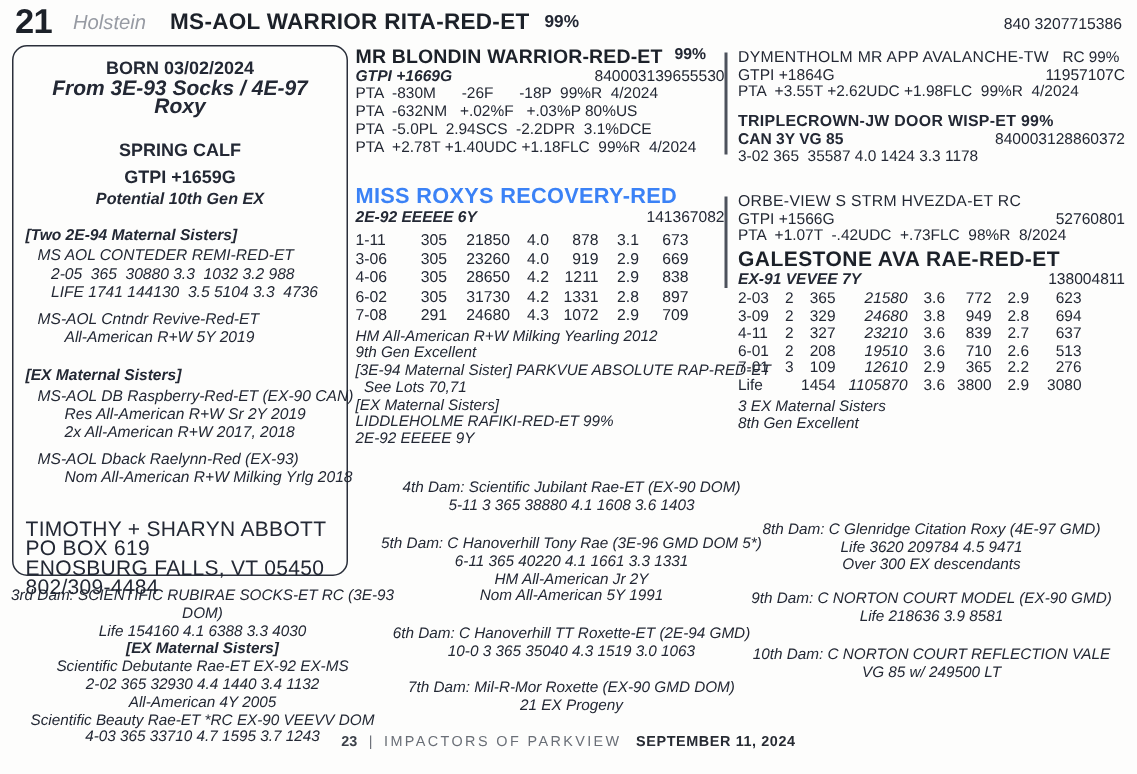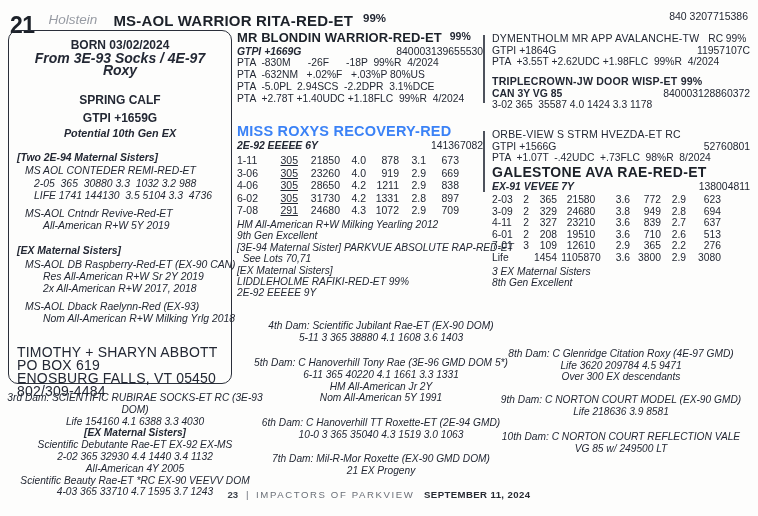--- a/index.html
+++ b/index.html
@@ -3,21 +3,21 @@
 <meta charset="utf-8">
 <style>
   html,body{margin:0;padding:0;}
   body{
     width:758px;height:516px;position:relative;background:#fdfdfc;
     font-family:"Liberation Sans",sans-serif;color:#232834;overflow:hidden;
     -webkit-font-smoothing:antialiased;
   }
   .page{position:absolute;inset:0;}
   
-  .hdr{position:absolute;left:10px;top:12px;display:flex;align-items:flex-start;}
+  .hdr{position:absolute;left:10px;top:1px;display:flex;align-items:center;}
   .hdr .lot{font-size:23px;font-weight:700;letter-spacing:-0.5px;color:#1c2129;}
   .hdr .breed{font-size:13.5px;font-style:italic;color:#979ba3;margin-left:14px;}
   .hdr .aname{font-size:15px;font-weight:700;margin-left:16px;letter-spacing:0.2px;color:#1c2129;}
   .hdr .rel{font-size:11.5px;font-weight:700;margin-left:10px;}
   .hdr-reg{position:absolute;right:10px;top:10px;font-size:10.5px;color:#232834;}
   
   .ibox{
     position:absolute;left:8px;top:30px;width:206px;height:340px;
     border:1.6px solid #2a2f3a;border-radius:10px;padding:6px 8px;
     font-size:10.4px;line-height:12.2px;
@@ -48,21 +48,21 @@
   .gtpi-lbl{font-size:10.4px;font-weight:700;font-style:italic;}
   .reg-no{font-size:10.4px;}
   .pta{font-size:10.3px;line-height:12.1px;white-space:pre;}
   .damblk{position:absolute;left:237px;top:123px;width:246px;}
   .dam-nm{font-size:14.5px;font-weight:700;letter-spacing:0.2px;color:#3b82f6;}
   .score-row{display:flex;justify-content:space-between;align-items:baseline;margin-top:1px;gap:25px;}
   .score{font-size:10.4px;font-weight:700;font-style:italic;}
   .lrow{display:flex;}
   .lact7{margin-top:3px;font-size:10.5px;line-height:12.6px;}
   .lact7 .c1{width:28px;text-align:left;}
-  .lact7 .c2{width:33px;text-align:right;text-decoration:underline;}
+  .lact7 .c2{width:33px;text-align:right;}
   .lact7 .c3{width:42px;text-align:right;}
   .lact7 .c4{width:26px;text-align:right;}
   .lact7 .c5{width:33px;text-align:right;}
   .lact7 .c6{width:27px;text-align:right;}
   .lact7 .c7{width:33px;text-align:right;}
   .dam-notes{margin-top:2px;font-size:10.2px;font-style:italic;line-height:11.4px;}
   .dam-notes div{white-space:pre;}
   .middam{position:absolute;left:248px;width:266px;text-align:center;
     font-size:10.2px;line-height:11.8px;font-style:italic;}
   
@@ -70,21 +70,21 @@
   .gp-nm-row{display:flex;align-items:baseline;}
   .gp-nm{font-size:10.5px;letter-spacing:0.2px;}
   .gp-nm-b{font-size:10.6px;font-weight:700;letter-spacing:0.2px;}
   .gp-tags{font-size:10.2px;margin-left:9px;}
   .gtpi-plain{font-size:10.4px;}
   .dd-nm{font-size:14px;font-weight:700;letter-spacing:0.3px;color:#1c2129;}
   .lact8{margin-top:2px;font-size:10.3px;line-height:11.6px;}
   .lact8 .c1{width:25px;text-align:left;}
   .lact8 .c2{width:12px;text-align:right;}
   .lact8 .c3{width:28px;text-align:right;}
-  .lact8 .c4{width:48px;text-align:center;}
+  .lact8 .c4{width:48px;text-align:right;font-style:italic;}
   .lact8 .c5{width:25px;text-align:right;}
   .lact8 .c6{width:31px;text-align:right;}
   .lact8 .c7{width:25px;text-align:right;}
   .lact8 .c8{width:35px;text-align:right;}
   .dd-notes{margin-top:2px;font-size:10.2px;font-style:italic;line-height:11.4px;}
   .rightdam{position:absolute;left:492px;width:258px;text-align:center;
     font-size:10.2px;line-height:11.6px;font-style:italic;}
   
   .brkt{position:absolute;width:1.6px;background:#4d525c;}
   .brkt1{left:483px;top:35px;height:68px;}

